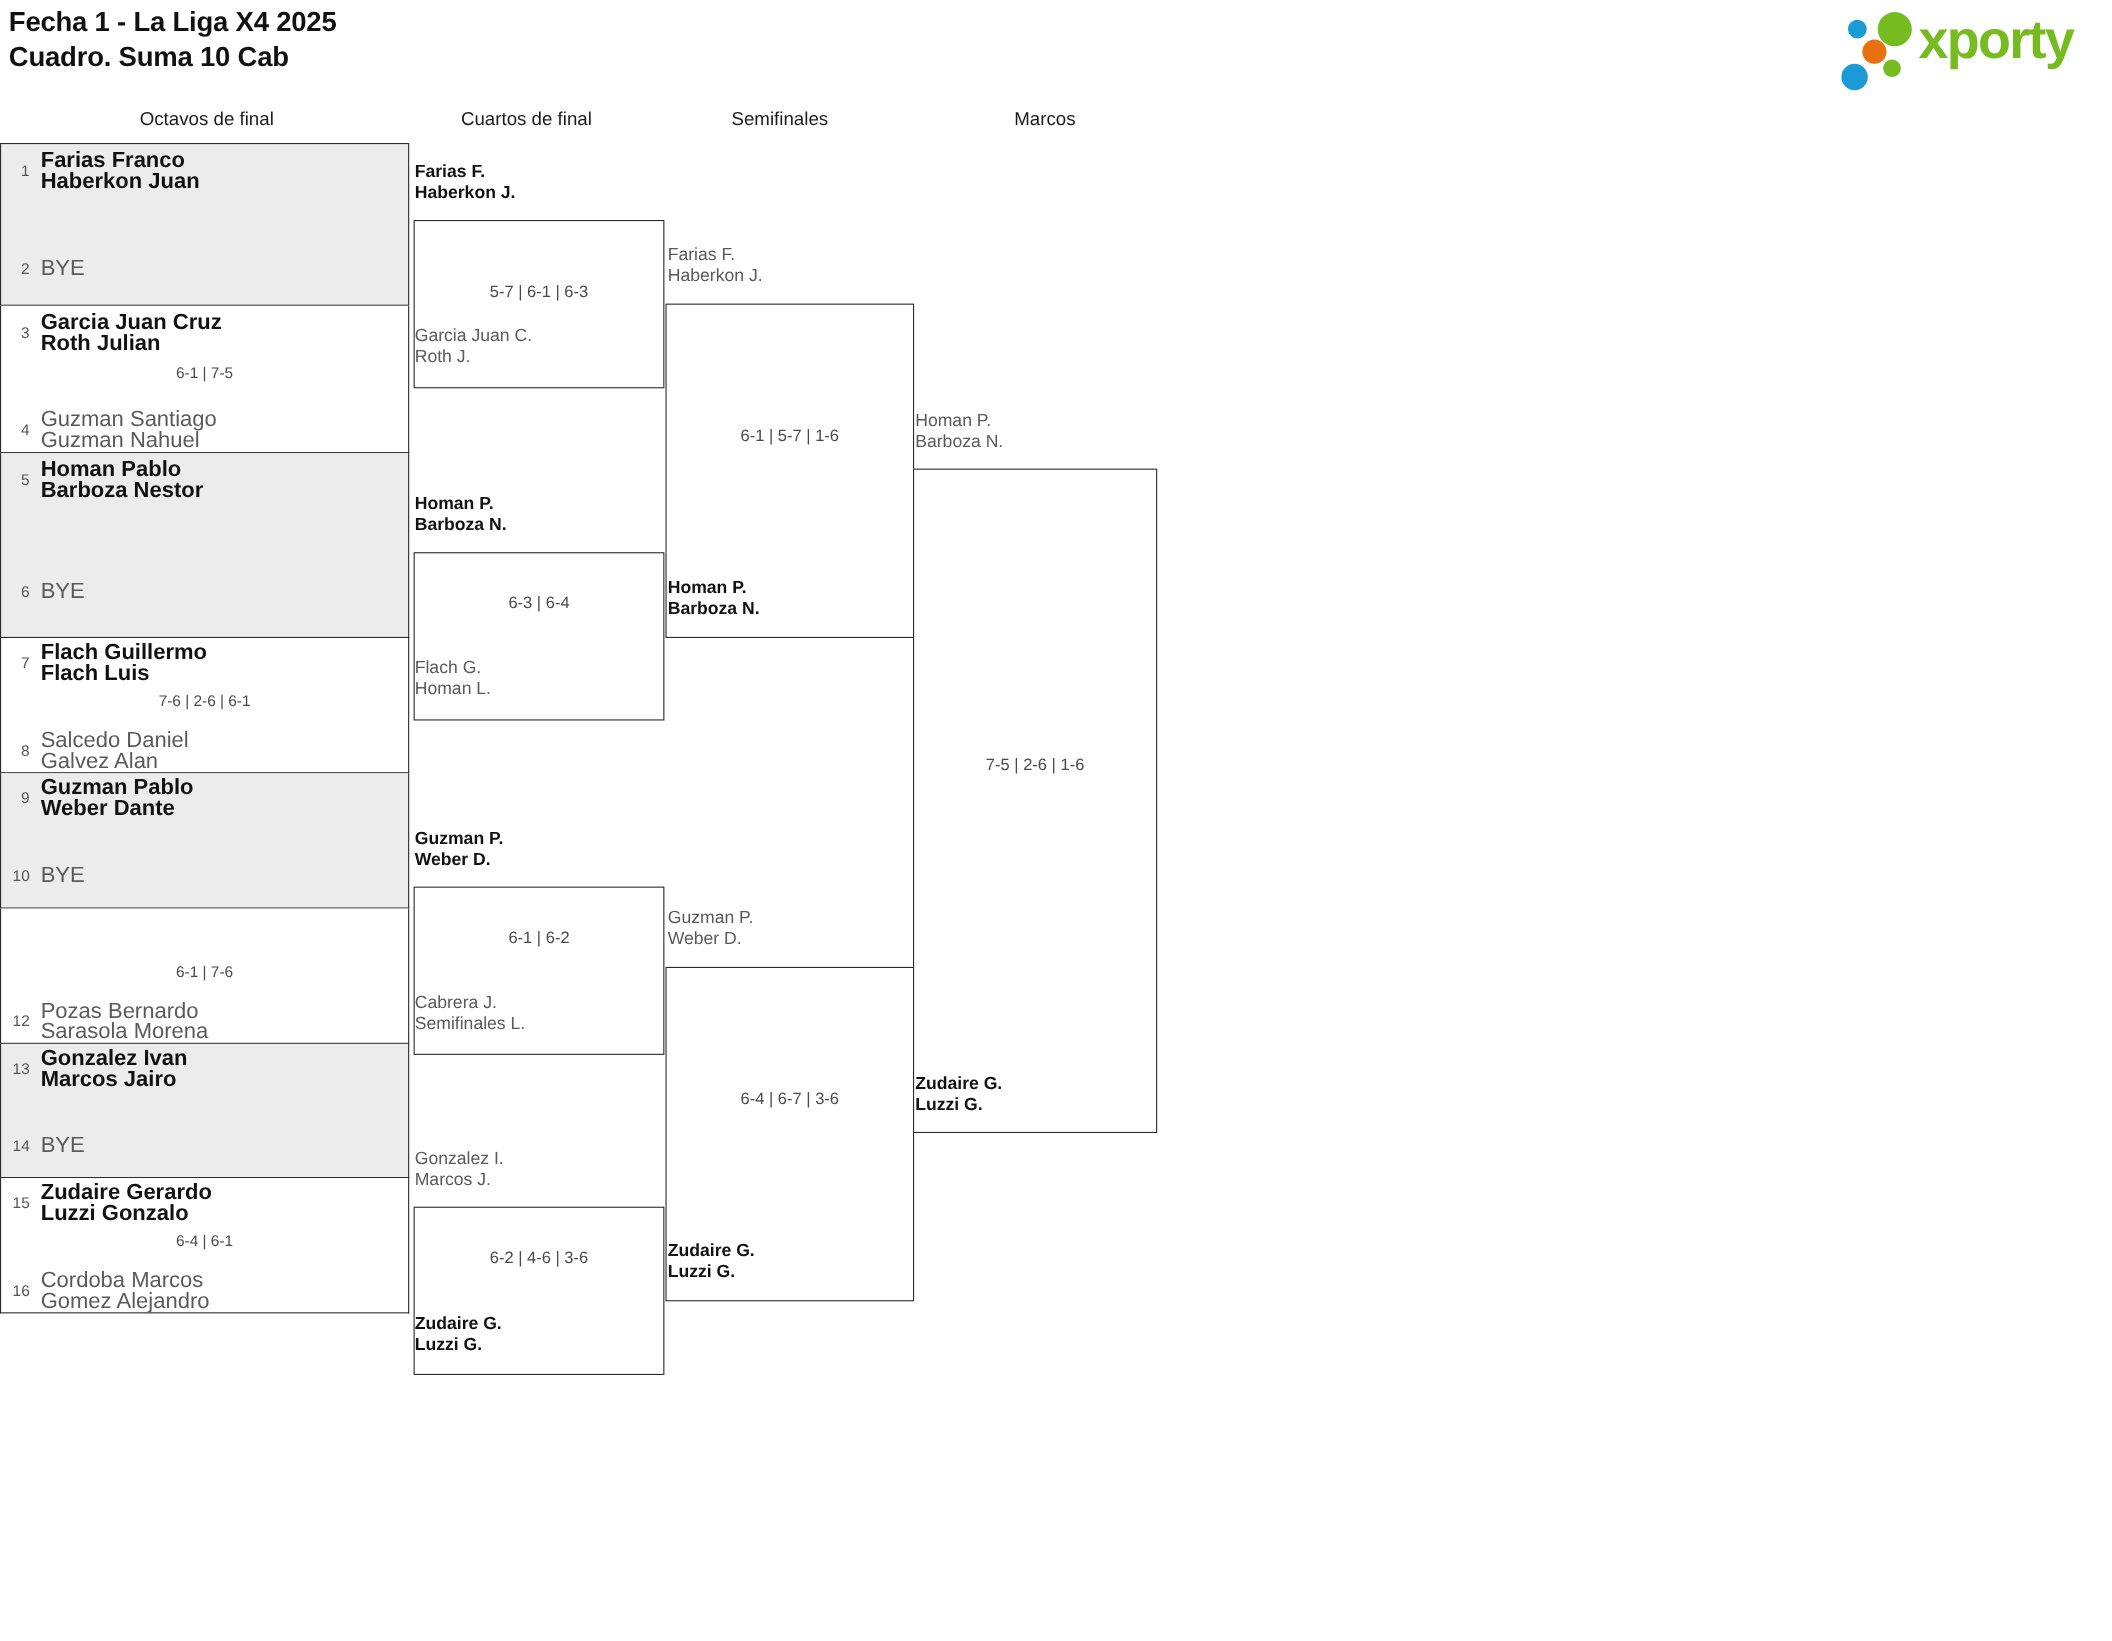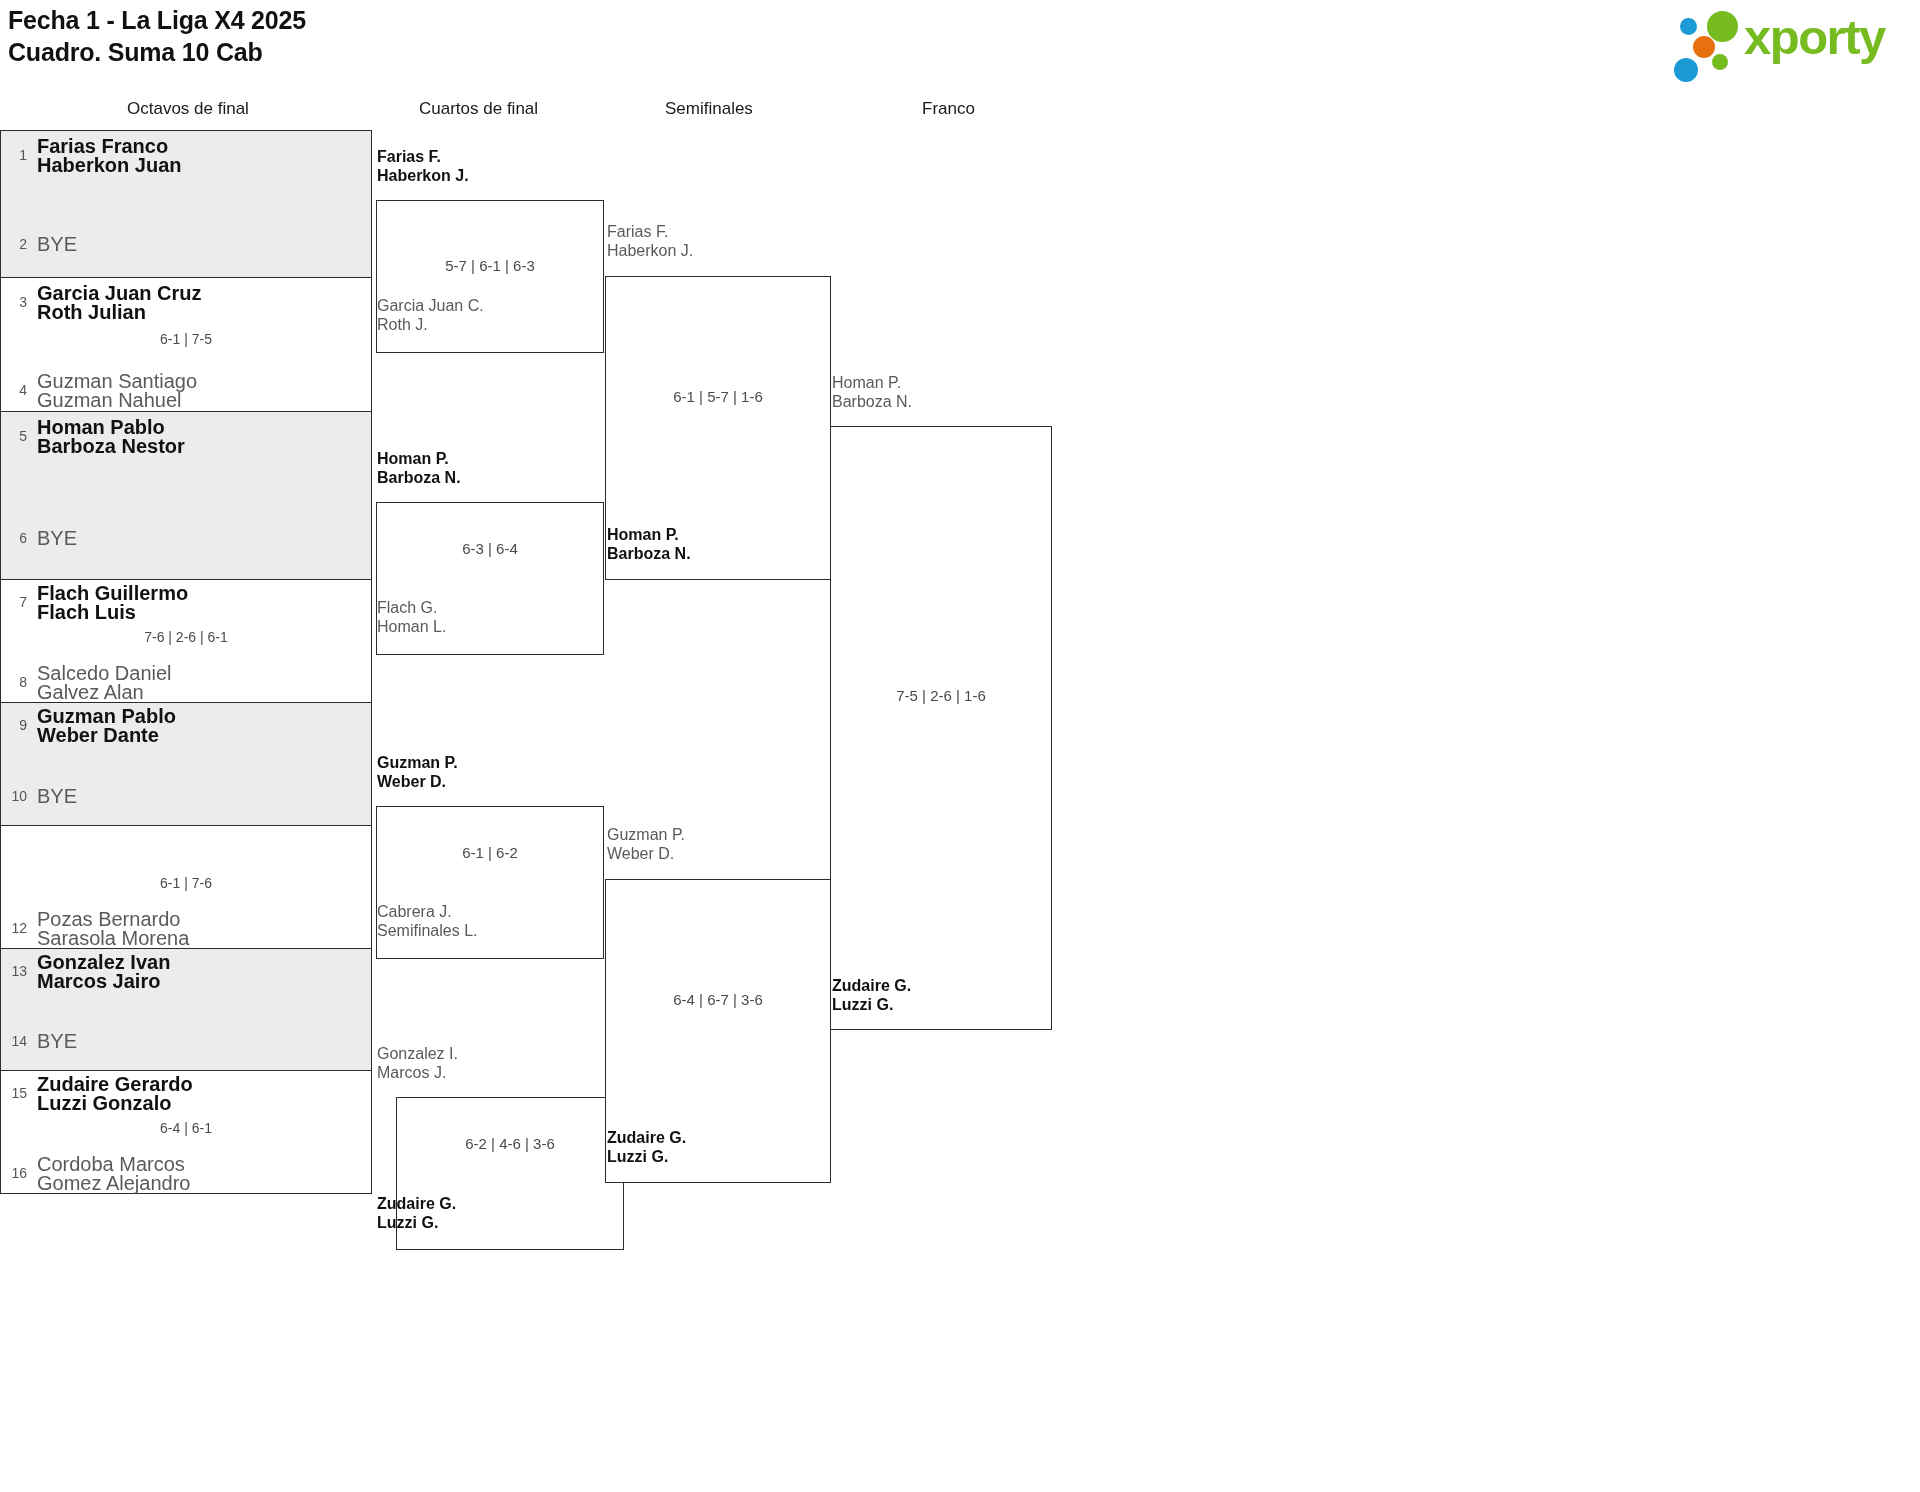--- a/index.html
+++ b/index.html
@@ -173,21 +173,21 @@
       <span class="dot dot-b2"></span>
       <span class="dot dot-g1"></span>
       <span class="dot dot-g2"></span>
     </div>
     <div class="logo-word">xporty</div>
   </div>
 
   <div class="round-header" style="left:127px; top:98px;">Octavos de final</div>
   <div class="round-header" style="left:419px; top:98px;">Cuartos de final</div>
   <div class="round-header" style="left:665px; top:98px;">Semifinales</div>
-  <div class="round-header" style="left:922px; top:98px;">Franco</div>
+  <div class="round-header" style="left:922px; top:98px;">Marcos</div>
 
   <div class="r1-col">
 
     <div class="r1-block first shaded" style="height:148px;">
       <div class="r1-slot" style="top:6px;">
         <div class="seed">1</div>
         <div class="players winner">
           <div>Farias Franco</div>
           <div>Haberkon Juan</div>
         </div>
@@ -352,21 +352,21 @@
   </div>
   <div class="mlabel loser" style="left:377px; top:902px;">
     <div>Cabrera J.</div>
     <div>Semifinales L.</div>
   </div>
 
   <div class="mlabel loser" style="left:377px; top:1044px;">
     <div>Gonzalez I.</div>
     <div>Marcos J.</div>
   </div>
-  <div class="mbox" style="left:376px; top:1097px; width:228px; height:153px;margin-left:20px;">
+  <div class="mbox" style="left:376px; top:1097px; width:228px; height:153px;">
     <div class="mscore" style="left:0; right:0; top:36px;">6-2 | 4-6 | 3-6</div>
   </div>
   <div class="mlabel winner" style="left:377px; top:1194px;">
     <div>Zudaire G.</div>
     <div>Luzzi G.</div>
   </div>
 
   <div class="mlabel loser" style="left:607px; top:222px;">
     <div>Farias F.</div>
     <div>Haberkon J.</div>

